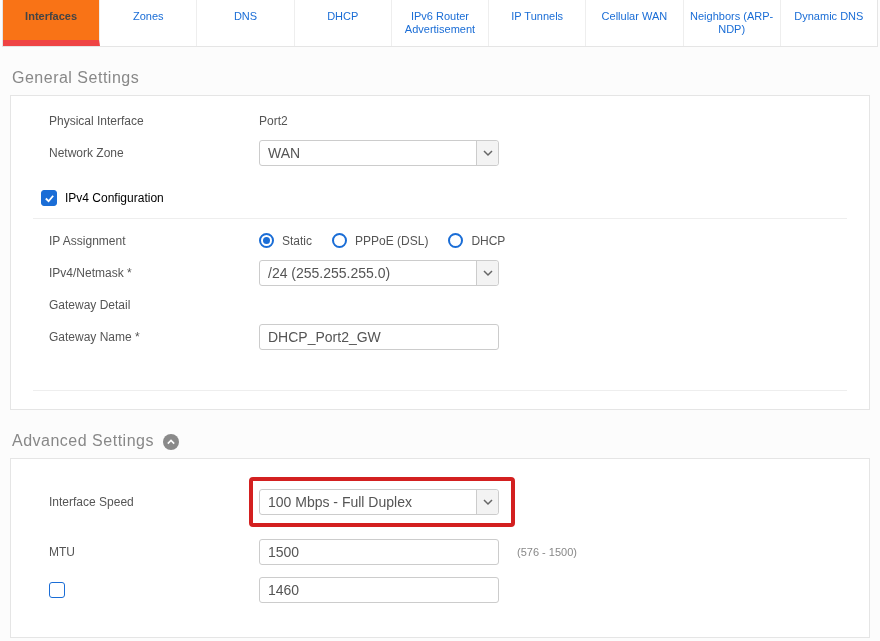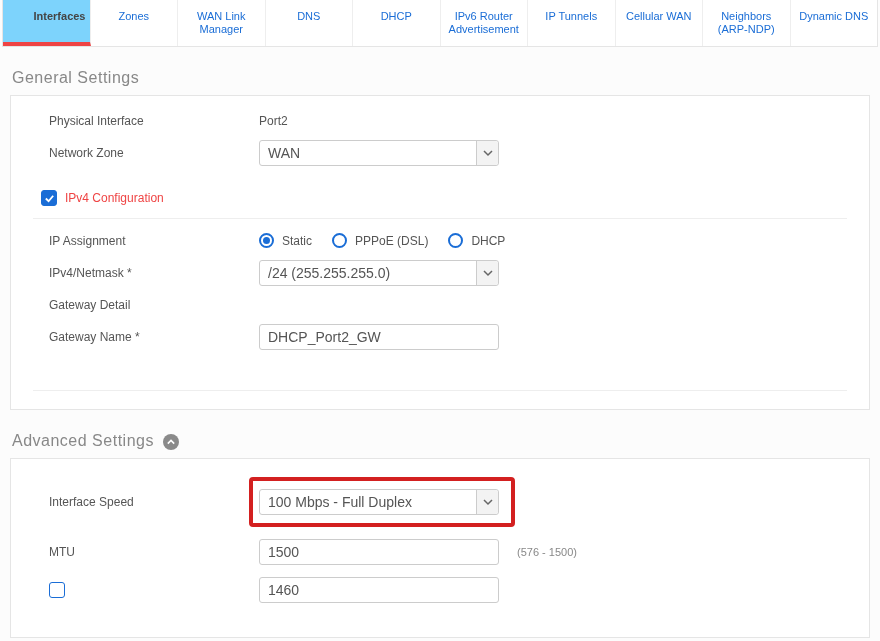--- a/index.html
+++ b/index.html
@@ -25,23 +25,22 @@
     font-size: 11px;
     color: #1a6dd6;
     border-right: 1px solid #eee;
     cursor: pointer;
     line-height: 1.2;
   }
   .tab:last-child { border-right: none; }
   .tab.active {
     color: #444;
     font-weight: 600;
-    border-bottom: 4px solid #ef4444;
-    background: #7dd3fc;
-    text-align: right;
+    border-bottom: 6px solid #ef4444;
+    background: #f97316;
   }
   .section-title {
     padding: 22px 10px 8px 12px;
     font-size: 16px;
     color: #888;
     letter-spacing: 0.5px;
   }
   .section-title .chev {
     display: inline-flex;
     width: 16px; height: 16px;
@@ -88,21 +87,21 @@
     border: 1px solid #1a6dd6;
     border-radius: 3px;
     align-items: center;
     justify-content: center;
     margin-right: 8px;
     background: #fff;
     vertical-align: middle;
   }
   .chk.on { background: #1a6dd6; color: #fff; }
   .chk svg { width: 11px; height: 11px; }
-  .chk-label { color: #ef4444; vertical-align: middle; }
+  .chk-label { color: #000000; vertical-align: middle; }
   .radio {
     display: inline-flex;
     width: 15px; height: 15px;
     border: 2px solid #1a6dd6;
     border-radius: 50%;
     align-items: center;
     justify-content: center;
     margin-right: 4px;
     vertical-align: middle;
   }
@@ -152,21 +151,20 @@
     margin-left: -10px;
   }
   .panel .indent-check { margin-left: 8px; }
 </style>
 </head>
 <body>
 
 <div class="tabs">
   <div class="tab active">Interfaces</div>
   <div class="tab">Zones</div>
-  <div class="tab">WAN Link Manager</div>
   <div class="tab">DNS</div>
   <div class="tab">DHCP</div>
   <div class="tab">IPv6 Router Advertisement</div>
   <div class="tab">IP Tunnels</div>
   <div class="tab">Cellular WAN</div>
   <div class="tab">Neighbors (ARP-NDP)</div>
   <div class="tab">Dynamic DNS</div>
 </div>
 
 <div class="section-title">General Settings</div>

